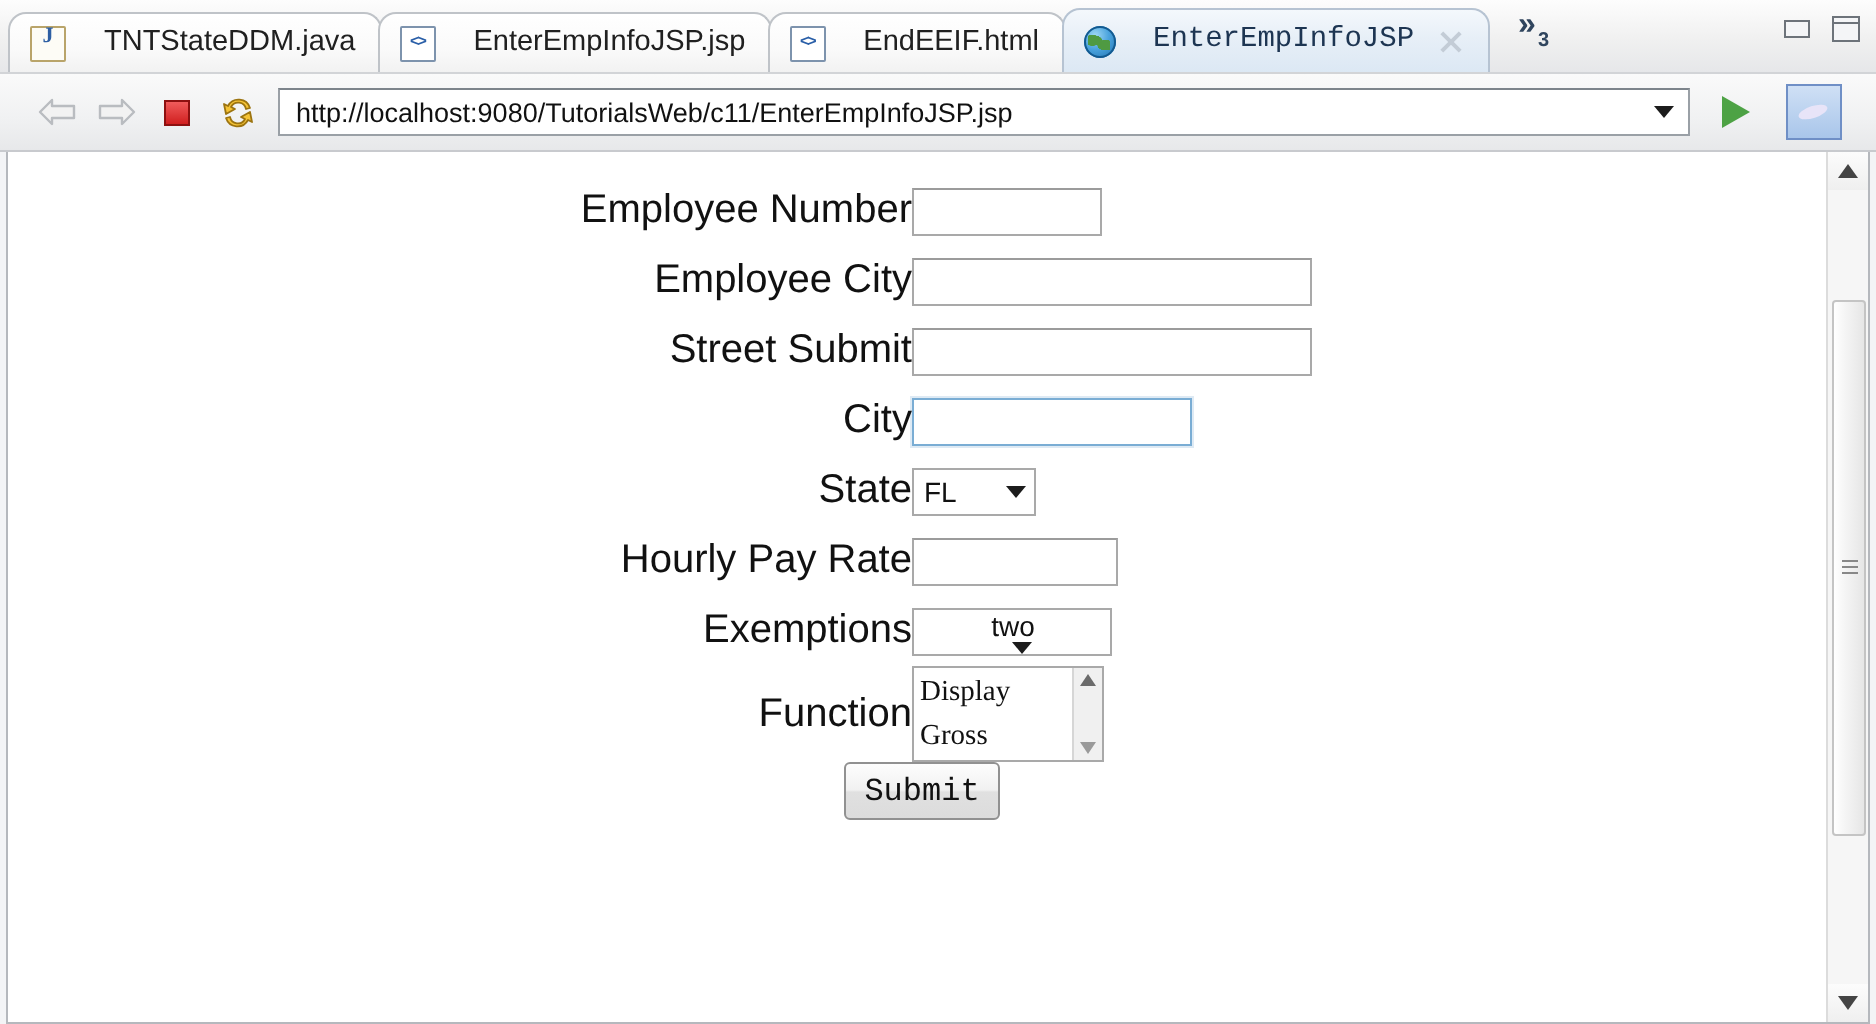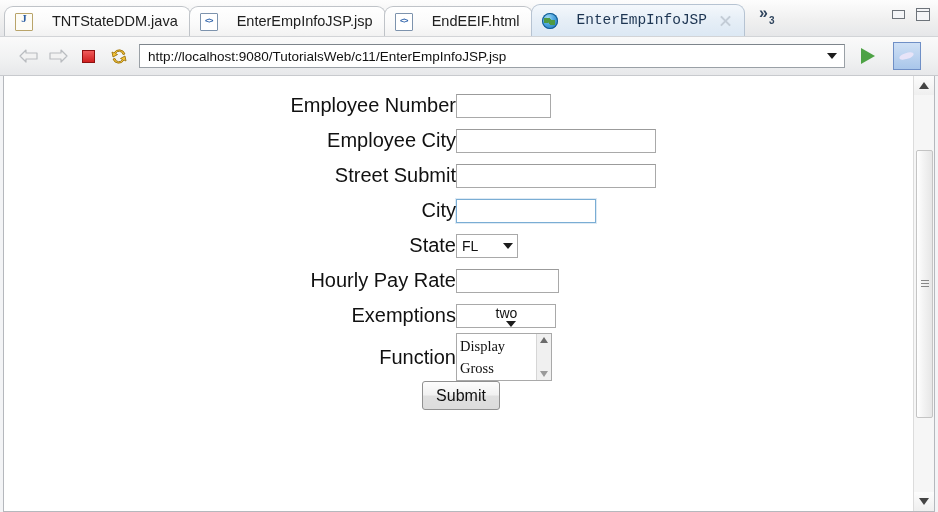--- a/index.html
+++ b/index.html
@@ -401,21 +401,21 @@
 
   .submit-row { margin-top: 30px; }
   .submit-btn {
     margin-left: 418px;
     width: 78px;
     height: 29px;
     background: linear-gradient(to bottom, #fdfdfd 0%, #f1f1f1 48%, #e0e0e0 52%, #dcdcdc 100%);
     border: 1px solid #919191;
     border-radius: 3px;
     font-size: 16px;
-    font-family: Liberation Sans, sans-serif;
+    font-family: Liberation Mono, monospace;
     color: #111111;
     display: flex;
     align-items: center;
     justify-content: center;
     box-sizing: border-box;
   }
 
   
   .vscroll {
     position: absolute;

